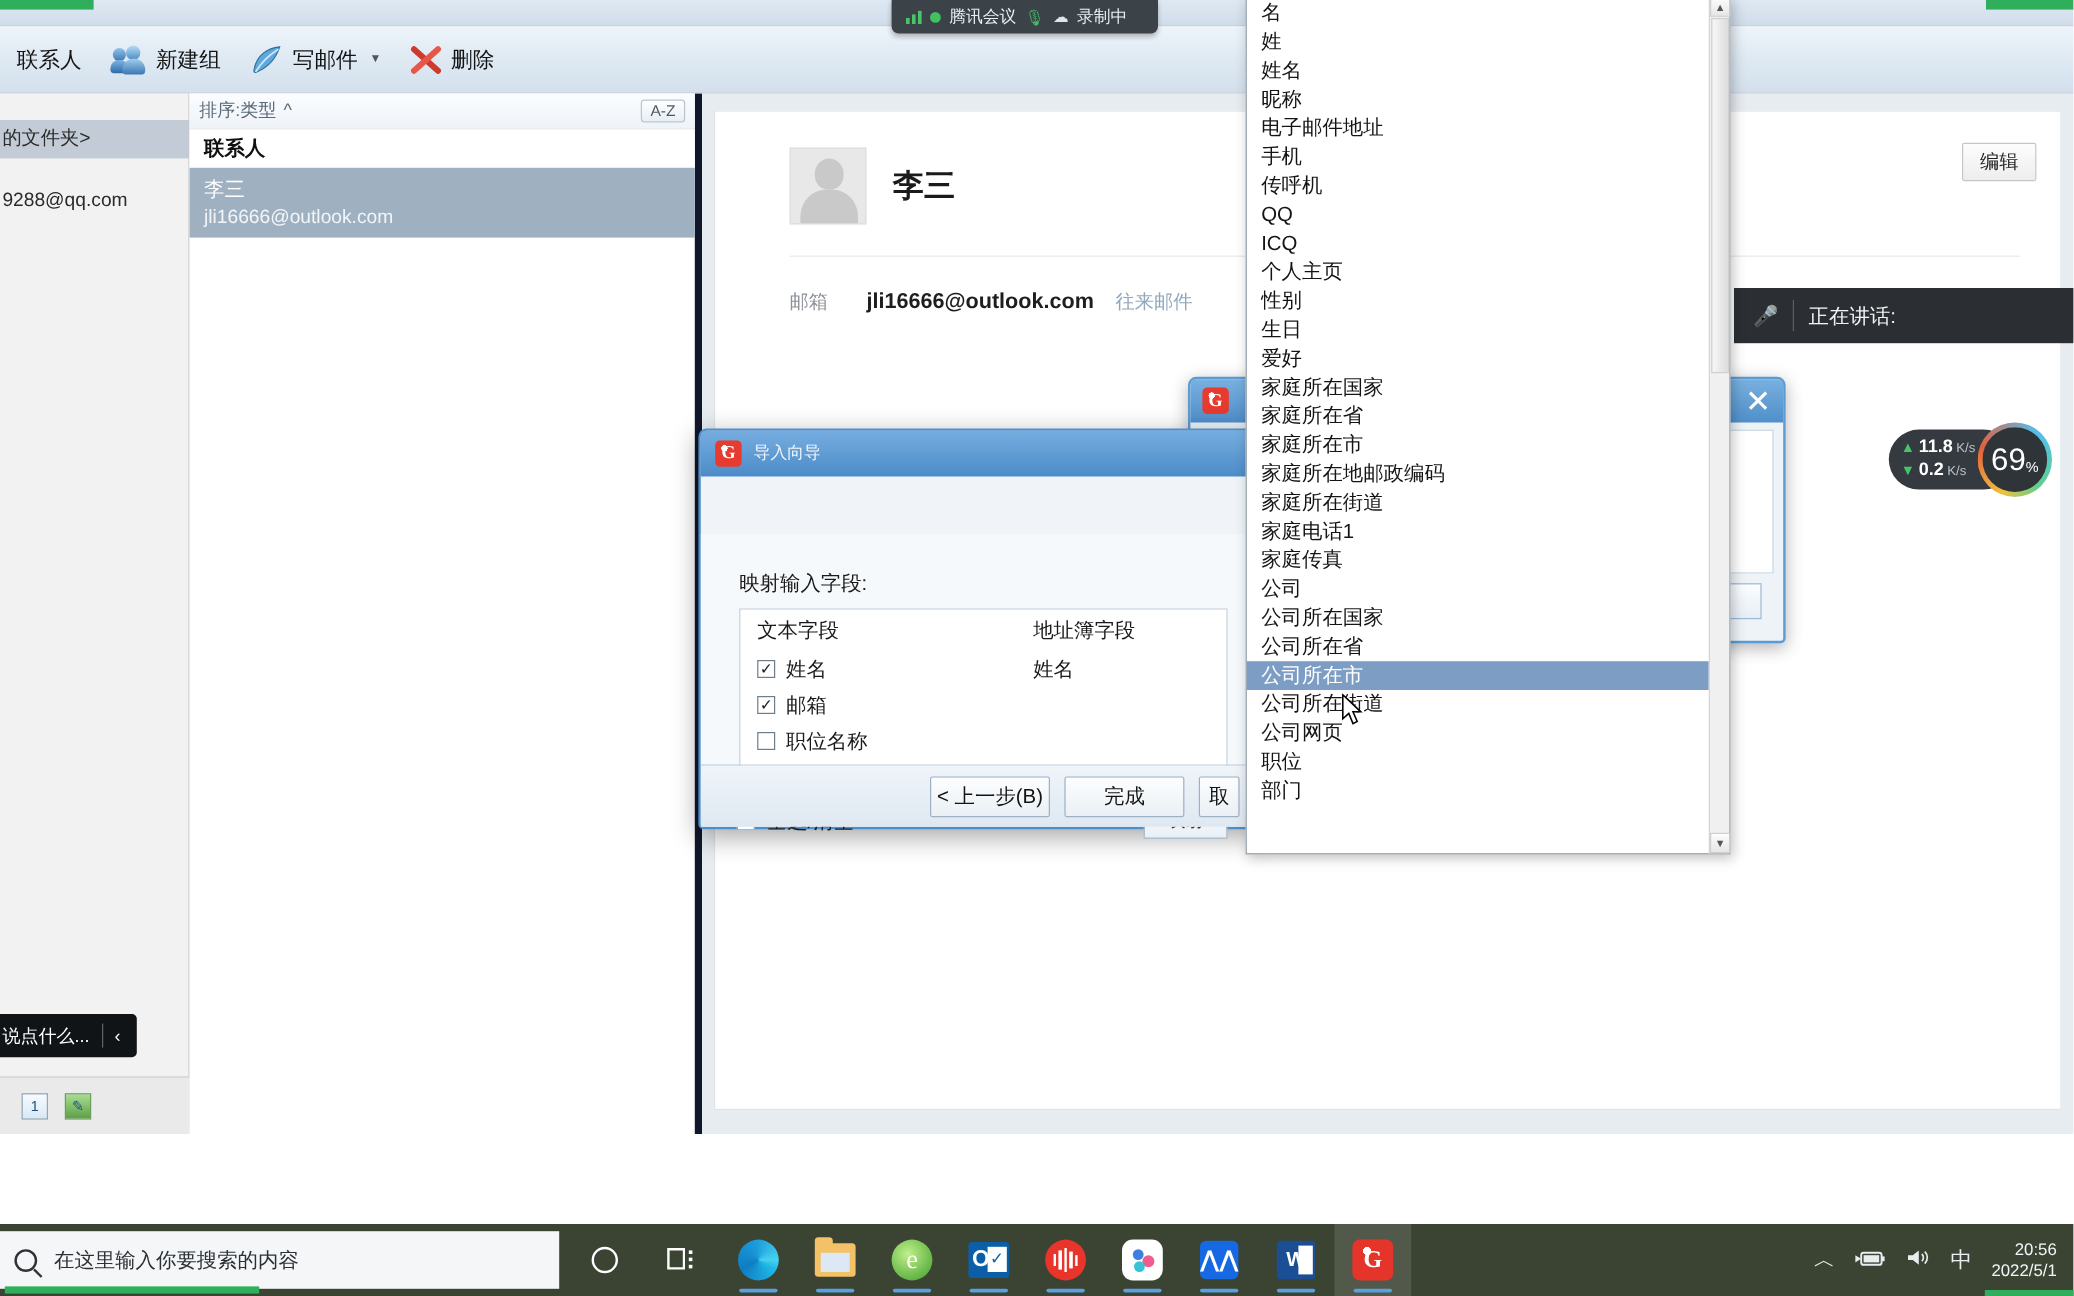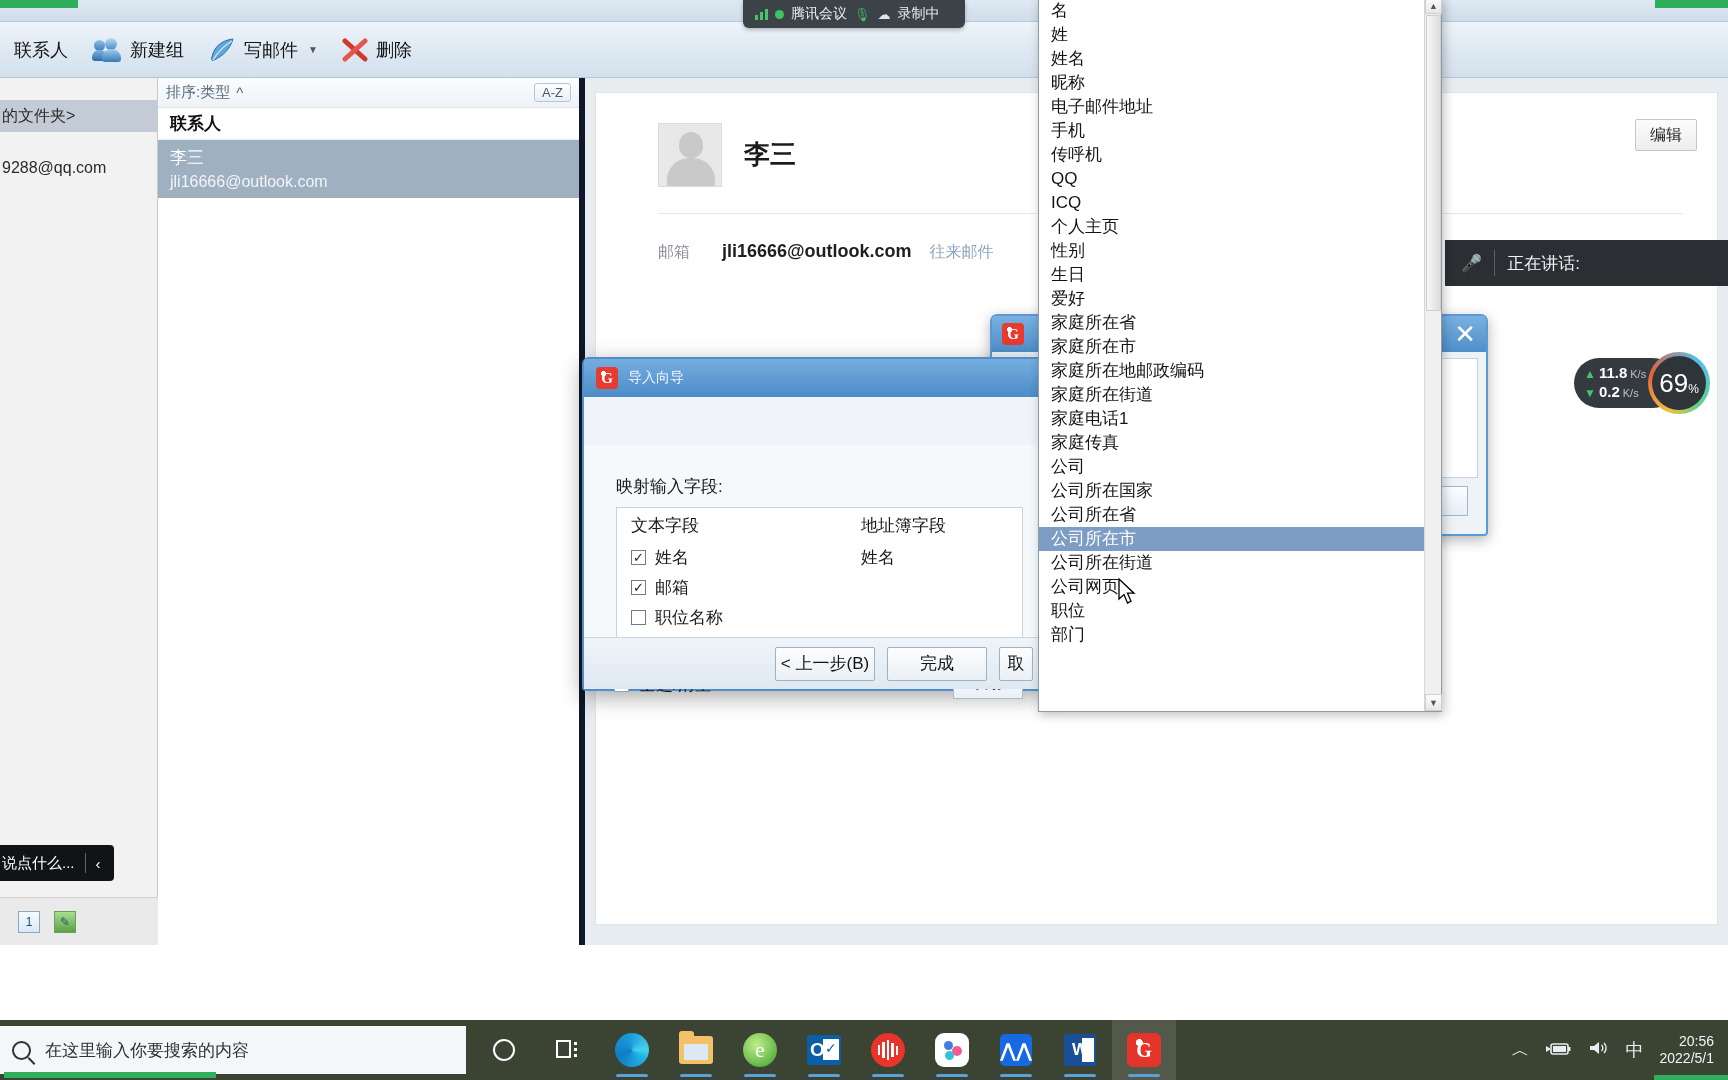--- a/index.html
+++ b/index.html
@@ -555,20 +555,21 @@
     <div class="dd-item">昵称</div>
     <div class="dd-item">电子邮件地址</div>
     <div class="dd-item">手机</div>
     <div class="dd-item">传呼机</div>
     <div class="dd-item">QQ</div>
     <div class="dd-item">ICQ</div>
     <div class="dd-item">个人主页</div>
     <div class="dd-item">性别</div>
     <div class="dd-item">生日</div>
     <div class="dd-item">爱好</div>
+    <div class="dd-item">家庭所在国家</div>
     <div class="dd-item">家庭所在省</div>
     <div class="dd-item">家庭所在市</div>
     <div class="dd-item">家庭所在地邮政编码</div>
     <div class="dd-item">家庭所在街道</div>
     <div class="dd-item">家庭电话1</div>
     <div class="dd-item">家庭传真</div>
     <div class="dd-item">公司</div>
     <div class="dd-item">公司所在国家</div>
     <div class="dd-item">公司所在省</div>
     <div class="dd-item sel">公司所在市</div>

